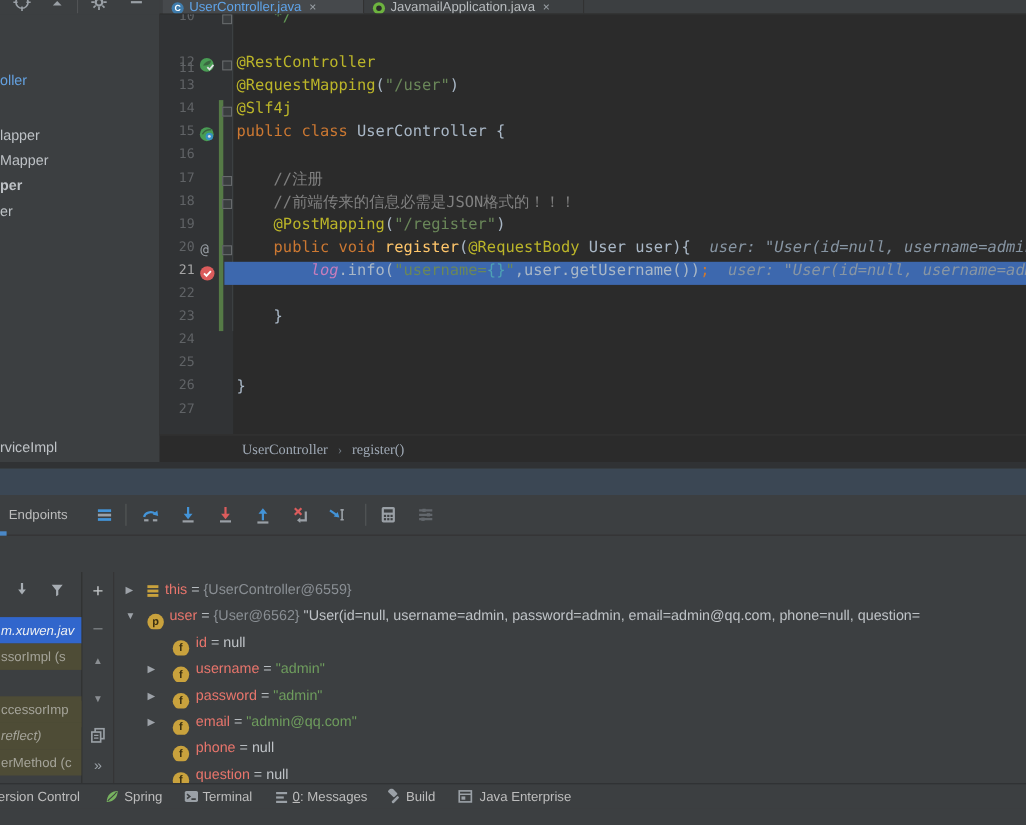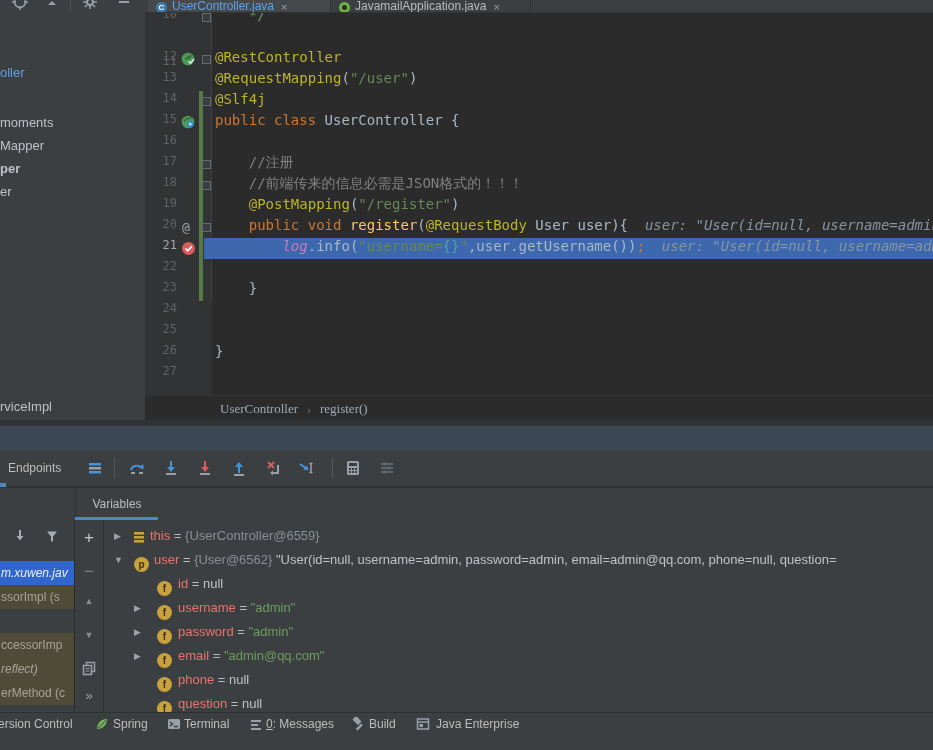--- a/index.html
+++ b/index.html
@@ -111,21 +111,21 @@
       </div>
       <div class="tab" style="left: 186px; width: 200px;">
         <span class=""><span class="tab-badge" style="background:#6db33f"><span style="display:inline-block;width:5px;height:5px;border-radius:50%;background:#2b2b2b;margin-top:3px"></span></span></span>
         <span>JavamailApplication.java</span>
         <span class="close">×</span>
       </div>
     </div>
 
   <div class="sidebar" id="sidebar">
       <div class="side-item accent" style="top: 52px;">oller</div>
-      <div class="side-item" style="top: 102px;">moments</div>
+      <div class="side-item" style="top: 102px;">lapper</div>
       <div class="side-item" style="top: 125px;">Mapper</div>
       <div class="side-item" style="top: 148px; font-weight: bold;">per</div>
       <div class="side-item" style="top: 171px;">er</div>
       <div class="side-item" style="top: 386px;">rviceImpl</div>
     </div>
 
   <div class="editor" id="editor">
     <div class="gutterbg"></div>
     <div id="editor-marks">
         <div class="changestrip" style="top: 78px; height: 210px;"></div>
@@ -261,24 +261,20 @@
             <path d="M3 5 h12 M3 9 h12 M3 13 h12"></path>
           </g>
           <g fill="#62676c">
             <rect x="6" y="3.5" width="3" height="3"></rect>
             <rect x="10" y="7.5" width="3" height="3"></rect>
             <rect x="5" y="11.5" width="3" height="3"></rect>
           </g>
         </svg></span>
     </div>
 
-  <div class="vars-tabrow">
-    <div class="vars-tab">Variables</div>
-    <div class="vars-underline"></div>
-  </div>
 
   <div class="frames" id="frames">
       <span class="frame-ticon" style="left:12px"><svg width="16" height="16">
           <path d="M8 2 v7" stroke="#a7adb3" stroke-width="2"></path>
           <path d="M4.5 8 l3.5 4.5 3.5 -4.5 z" fill="#a7adb3"></path>
         </svg></span>
       <span class="frame-ticon" style="left:44px"><svg width="16" height="16">
           <path d="M3 3.5 h10 l-4 5 v4.5 l-2 1 v-5.5 z" fill="#a7adb3"></path>
         </svg></span>
       <div class="frame-row sel it" style="top: 41px;">m.xuwen.jav</div>

